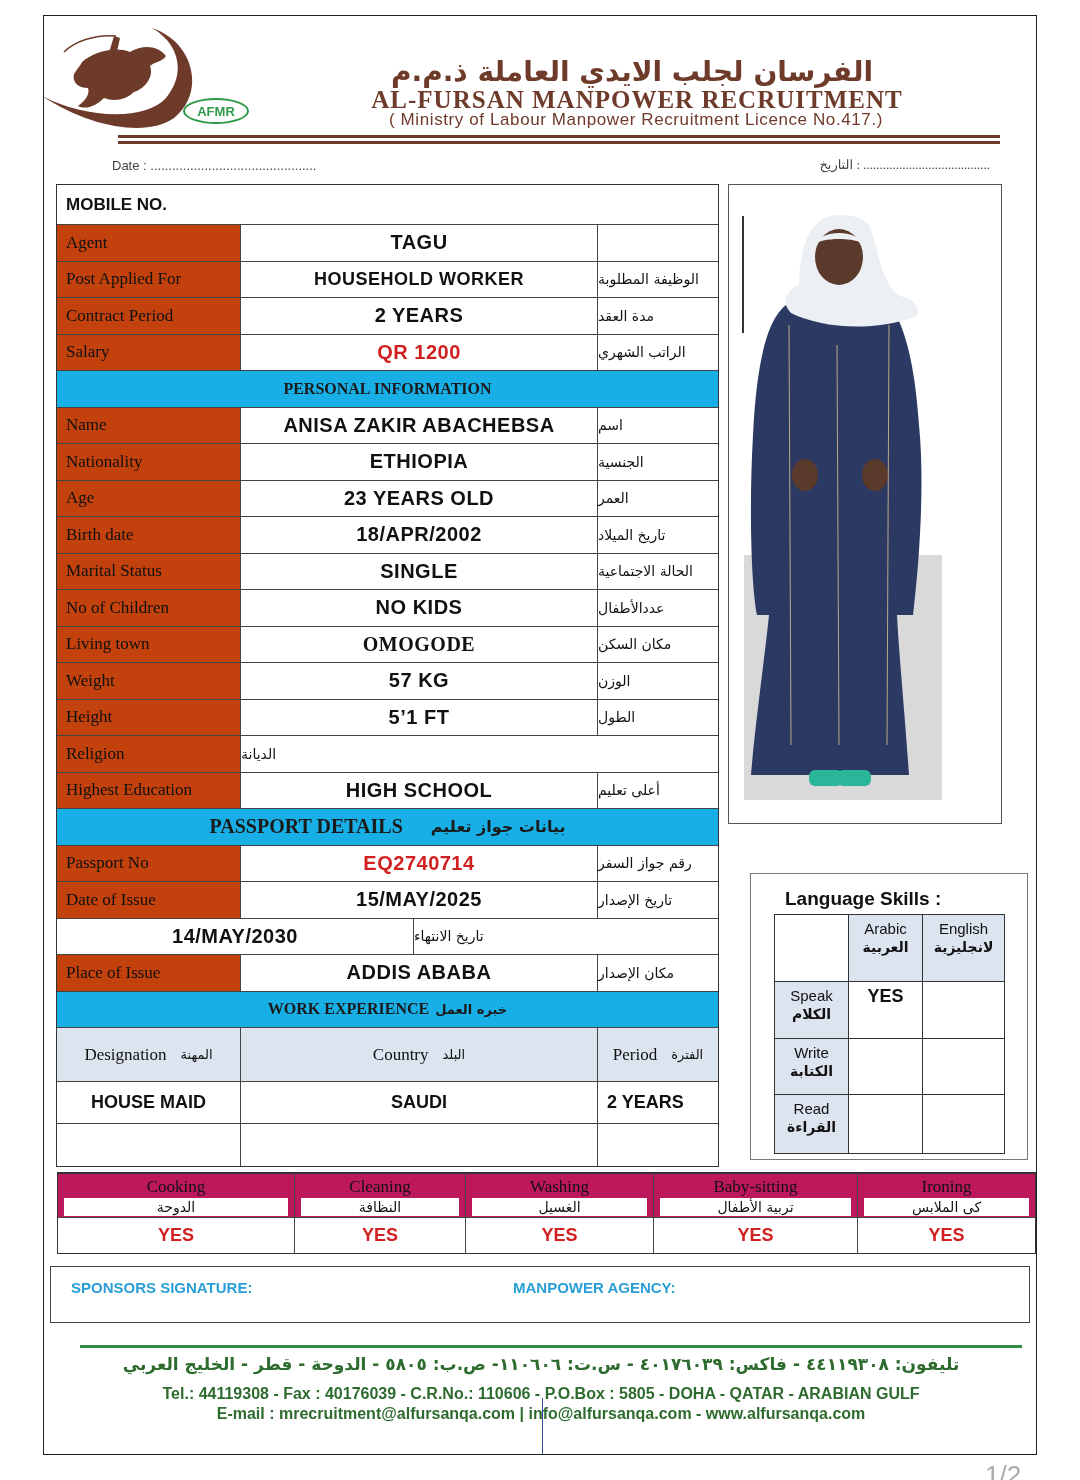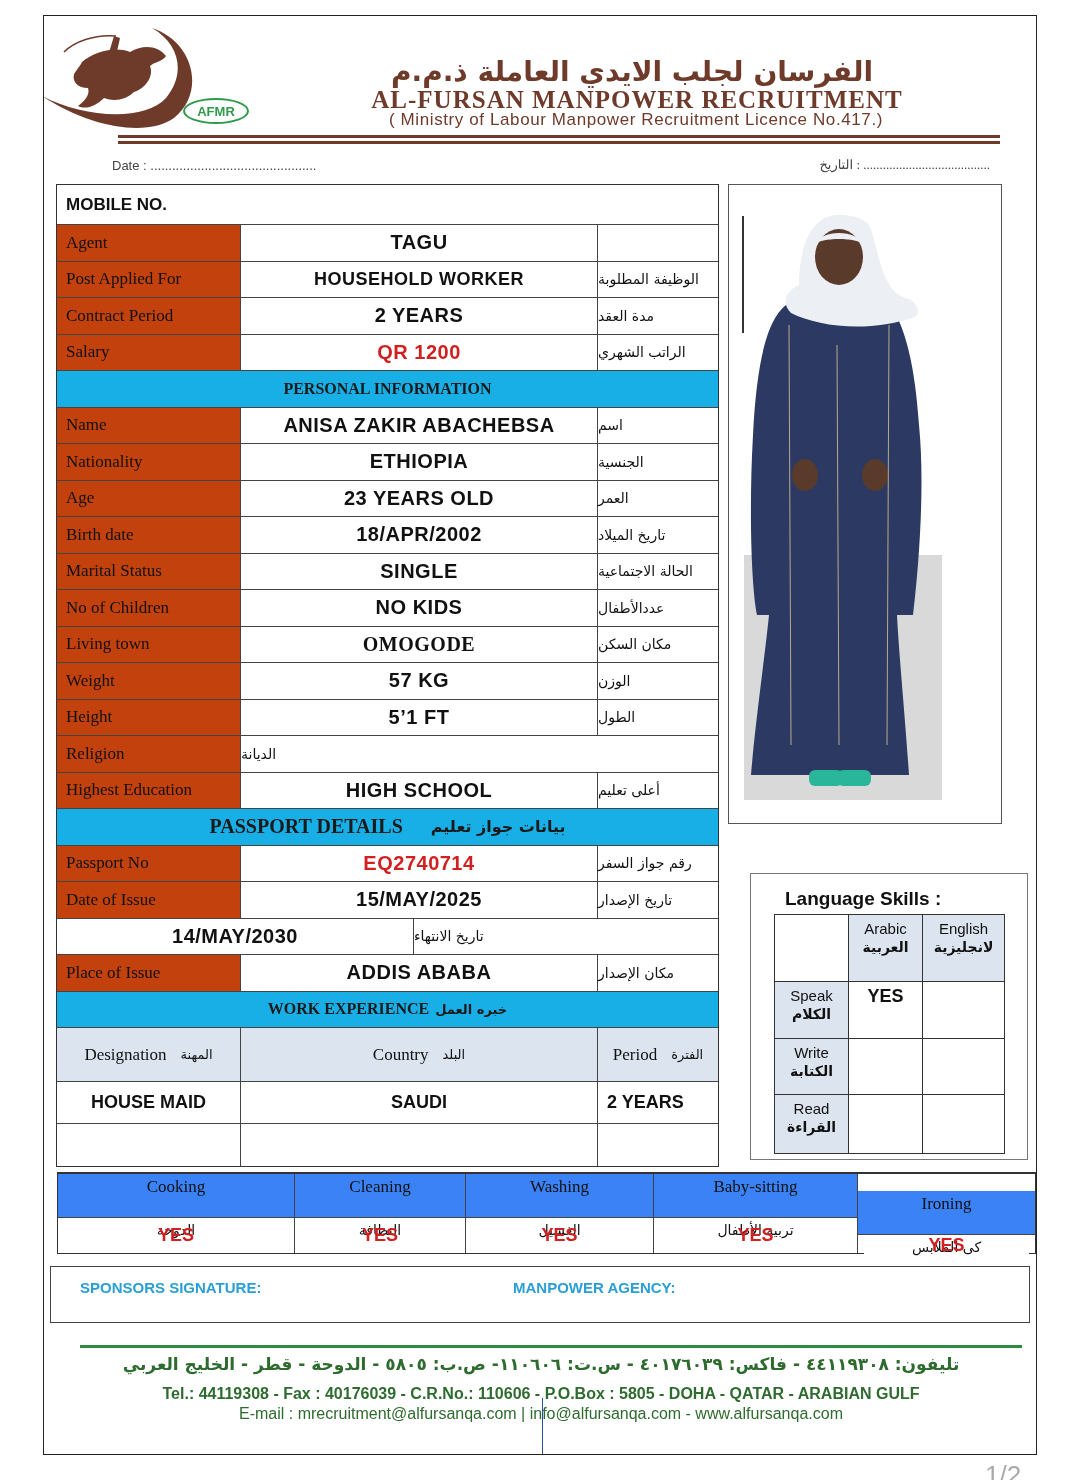--- a/index.html
+++ b/index.html
@@ -51,35 +51,35 @@
   .lang-grid > div { border-right: 1px solid #333; border-bottom: 1px solid #333; display: flex; flex-direction: column; align-items: center; justify-content: flex-start; padding-top: 4px; font-size: 15px; line-height: 19px; }
   .lang-grid > div:nth-child(3n) { border-right: none; }
   .lang-grid > div:nth-last-child(-n+3) { border-bottom: none; }
   .lang-grid .sh { background: #dce4ef; }
   .lang-grid .ar { font-family: "DejaVu Sans", sans-serif; font-weight: bold; font-size: 14px; }
   .lang-grid .yes { font-weight: 900; font-size: 18px; padding-top: 5px; }
 
   
   .skills { position: absolute; left: 57px; top: 1172px; width: 979px; height: 82px; border: 1px solid #333; border-top: 2px solid #333; display: flex; }
   .skill { border-right: 1px solid #444; display: flex; flex-direction: column; }
-  .skill:last-child { border-right: none; margin-top: 17px; }
-  .skill .top { height: 44px; background: #3b82f6; display: flex; flex-direction: column; align-items: center; padding: 4px 6px 0; border-bottom: 1px solid #444; gap: 23px; }
+  .skill:last-child { border-right: none; }
+  .skill .top { height: 44px; background: #be185d; display: flex; flex-direction: column; align-items: center; padding: 4px 6px 0; border-bottom: 1px solid #444; }
   .skill .en { font-family: "Liberation Serif", serif; font-size: 17px; line-height: 18px; }
   .skill .ar { margin-top: 2px; width: 100%; background: #fff; text-align: center; font-family: "DejaVu Sans", sans-serif; font-size: 14px; line-height: 18px; }
   .skill .val { flex: 1; display: flex; align-items: center; justify-content: center; color: #d21f1f; font-weight: 900; font-size: 18px; }
 
   
   .sig { position: absolute; left: 50px; top: 1266px; width: 980px; height: 57px; border: 1px solid #444; }
   .sig span { position: absolute; top: 12px; color: #2a9fd6; font-weight: bold; font-size: 15px; }
 
   
   .green-line { position: absolute; left: 80px; top: 1345px; width: 942px; height: 3px; background: #2e8b43; }
   .foot-ar { position: absolute; left: 60px; top: 1354px; width: 962px; text-align: center; direction: rtl; color: #2e6b2e; font-family: "DejaVu Sans", sans-serif; font-size: 17px; font-weight: bold; }
   .foot-en1 { position: absolute; left: 60px; top: 1385px; width: 962px; text-align: center; color: #2e6b2e; font-weight: bold; font-size: 16px; }
-  .foot-en2 { position: absolute; left: 60px; top: 1405px; width: 962px; text-align: center; color: #2e6b2e; font-weight: normal; font-size: 16px; }
+  .foot-en2 { position: absolute; left: 60px; top: 1405px; width: 962px; text-align: center; color: #2e6b2e; font-weight: bold; font-size: 16px; }
   .cursor-line { position: absolute; left: 542px; top: 1398px; width: 1px; height: 56px; background: #2b4d9a; }
   .page-ind { position: absolute; left: 985px; top: 1460px; font-size: 26px; color: #aaa; }
 </style>
 </head>
 <body>
 
 <div class="page"></div>
 
 <svg class="logo" viewBox="0 0 170 110">
   <path d="M118 6 C160 20 172 70 140 96 C115 114 60 108 8 74 C50 96 110 100 132 76 C152 52 146 22 118 6 Z" fill="#6e3a2a"></path>
@@ -322,21 +322,21 @@
   <div class="skill" style="flex:1">
     <div class="top">
         <span class="en">Ironing</span>
         <span class="ar">كى الملابس</span>
       </div>
     <div class="val">YES</div>
   </div>
 </div>
 
 <div class="sig">
-  <span style="left:29px">SPONSORS SIGNATURE:</span>
+  <span style="left:20px">SPONSORS SIGNATURE:</span>
   <span style="left:462px">MANPOWER AGENCY:</span>
 </div>
 
 <div class="green-line"></div>
 <div class="foot-ar">تليفون: ٤٤١١٩٣٠٨ - فاكس: ٤٠١٧٦٠٣٩ - س.ت: ١١٠٦٠٦- ص.ب: ٥٨٠٥ - الدوحة - قطر - الخليج العربي</div>
 <div class="foot-en1">Tel.: 44119308 - Fax : 40176039 - C.R.No.: 110606 - P.O.Box : 5805 - DOHA - QATAR - ARABIAN GULF</div>
 <div class="foot-en2">E-mail : mrecruitment@alfursanqa.com |  info@alfursanqa.com - www.alfursanqa.com</div>
 <div class="cursor-line"></div>
 <div class="page-ind">1/2</div>
 

